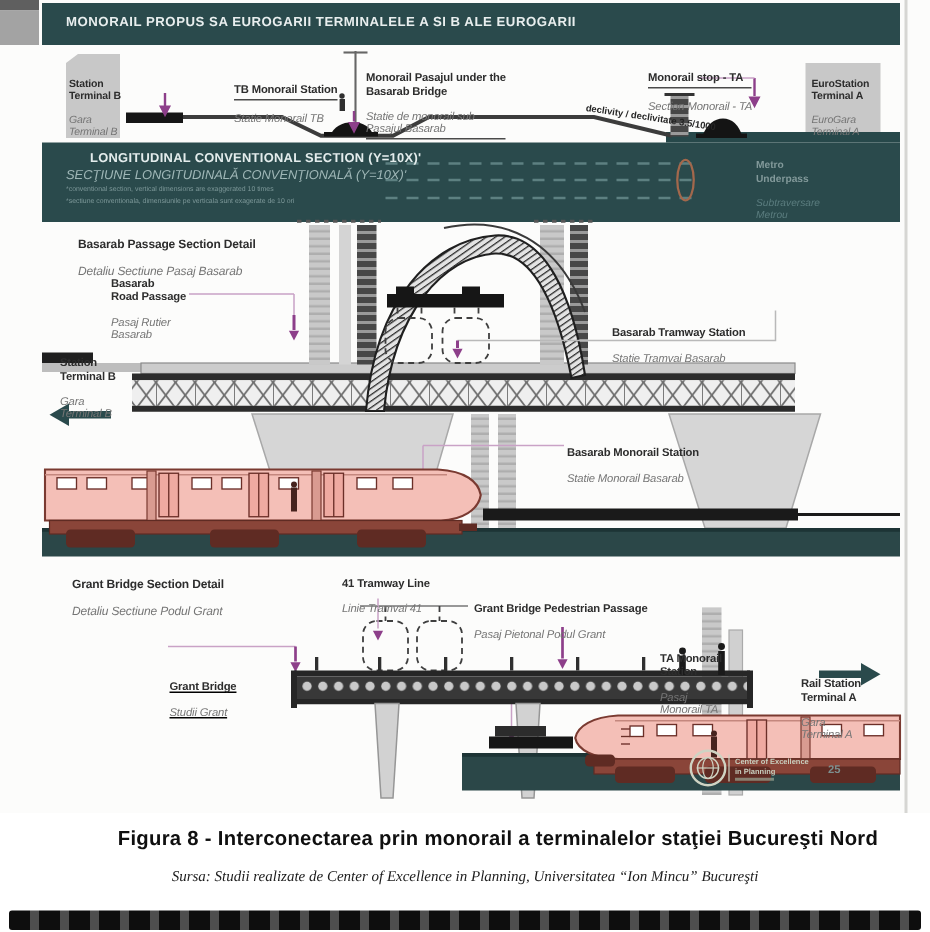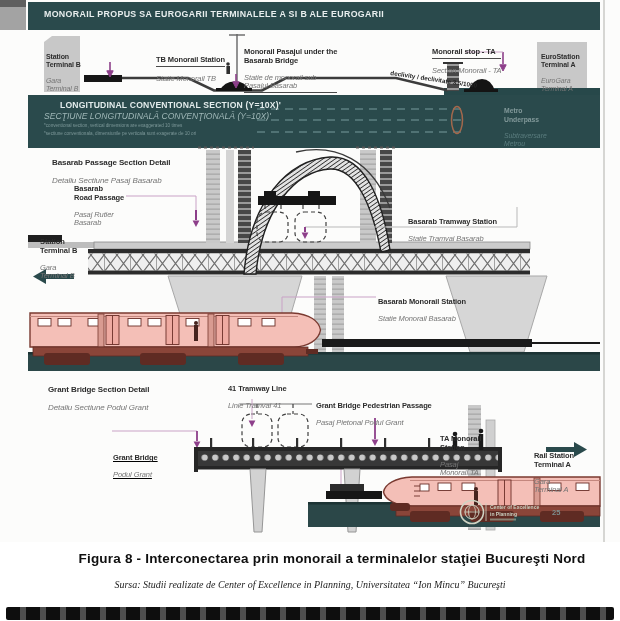--- a/index.html
+++ b/index.html
@@ -383,19 +383,19 @@
 Monorail TA</span>
   </div>
   <div class="lbl fs75" style="left:534px;top:399px;margin-top:45px;">
     <span class="en">Rail Station
 Terminal A</span>
     <span class="ro">Gara
 Terminal A</span>
   </div>
   <div class="lbl fs75" style="left:113px;top:446px;text-decoration:underline;">
     <span class="en">Grant Bridge</span>
-    <span class="ro">Podul Grant</span>
+    <span class="ro">Studii Grant</span>
   </div>
 </div>
 
 <div class="caption">Figura 8 - Interconectarea prin monorail a terminalelor staţiei Bucureşti Nord</div>
 <div class="source">Sursa: Studii realizate de Center of Excellence in Planning, Universitatea “Ion Mincu” Bucureşti</div>
 <div class="strip"></div>
 
 </body></html>

